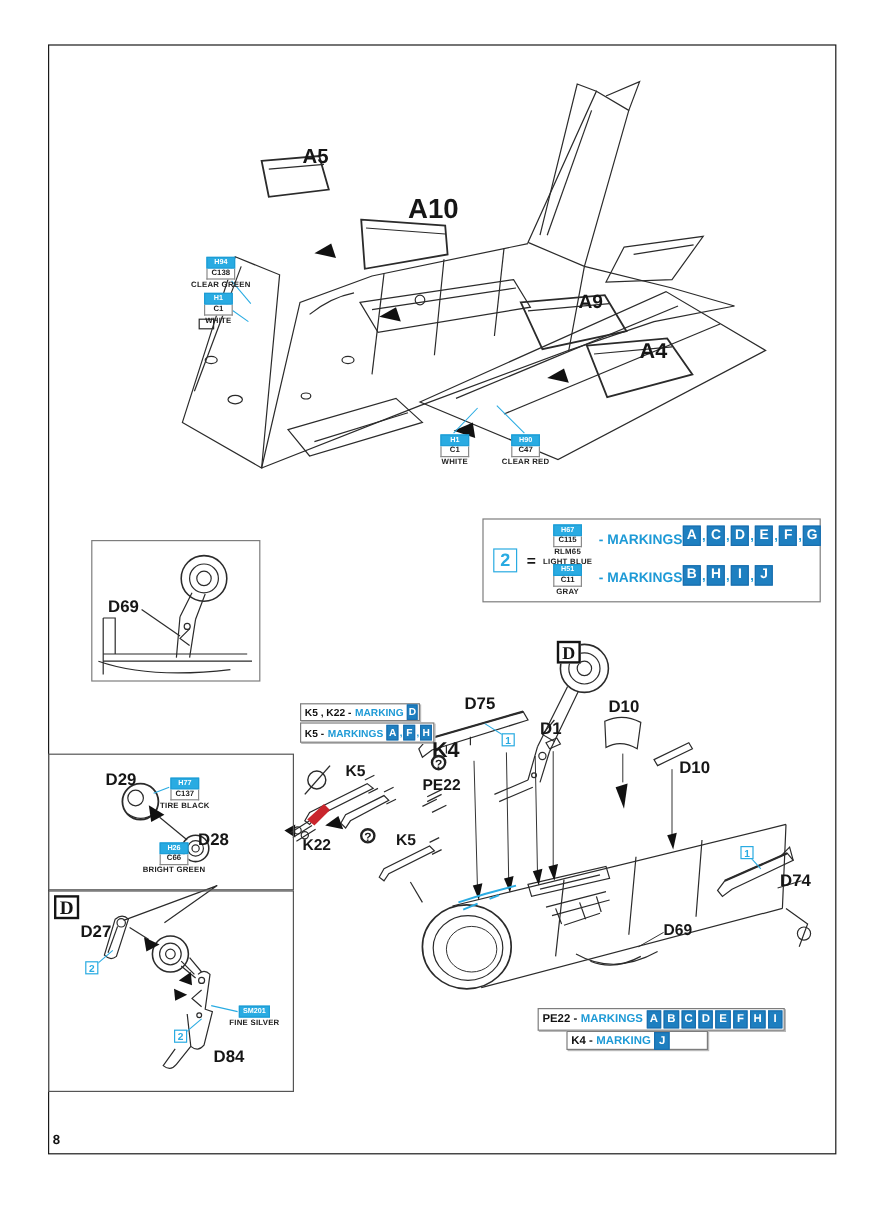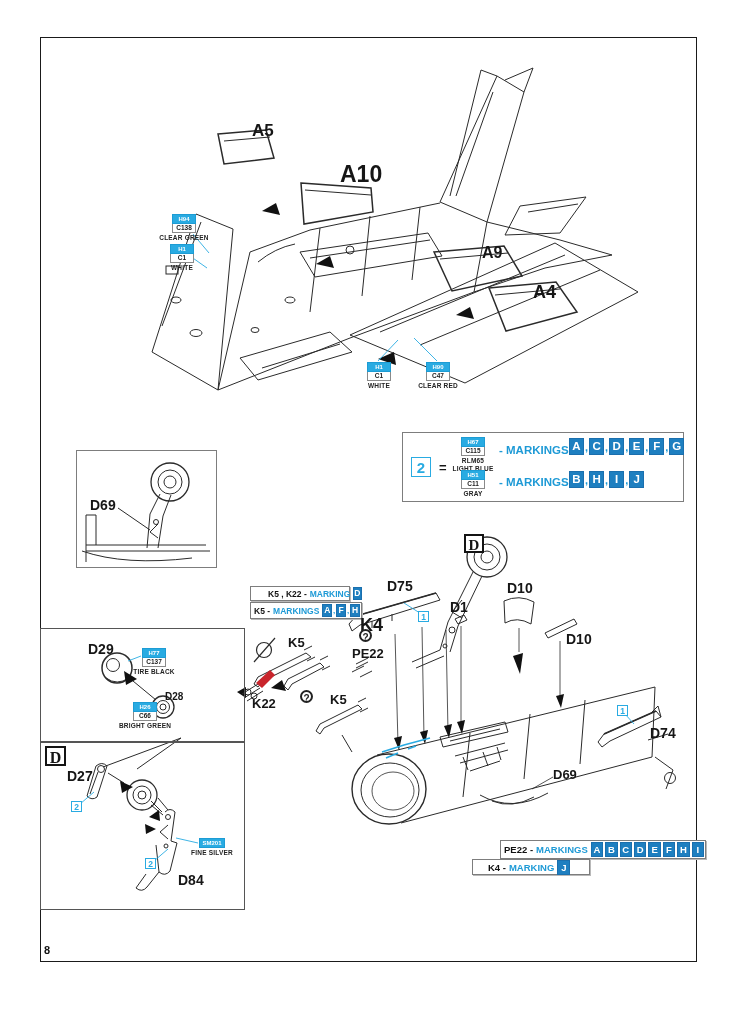--- a/index.html
+++ b/index.html
@@ -296,29 +296,29 @@
 
   <div class="frame mini-box row-flex" style="left:250px;top:602px;width:112px;height:17px;padding-left:3px">
     <span class="pref" style="font-size:8.5px">K5 -</span>
     <span class="word" style="font-size:8.5px;margin-left:3px">MARKINGS</span>
     <span class="lb sm" style="margin-left:3px">A</span>
       <span class="cm" style="font-size:8px">,</span>
     <span class="lb sm">F</span>
       <span class="cm" style="font-size:8px">,</span>
     <span class="lb sm">H</span>
   </div>
-  <div class="frame mini-box row-flex" style="left:250px;top:586px;width:100px;height:15px;padding-left:17px">
+  <div class="frame mini-box row-flex" style="left:250px;top:586px;width:100px;height:15px;padding-left:3px">
     <span class="pref" style="font-size:8.5px">K5 , K22 -</span>
     <span class="word" style="font-size:8.5px;margin-left:3px">MARKING</span>
     <span class="lb sm" style="margin-left:3px">D</span>
   </div>
 
   <div class="frame inset" style="left:40px;top:628px;width:205px;height:114px;border-color:#555"></div>
   <div class="plabel" style="left:88px;top:642px;font-size:14px">D29</div>
-  <div class="plabel" style="left:165px;top:692px;font-size:10px">D28</div>
+  <div class="plabel" style="left:165px;top:692px;font-size:14px">D28</div>
   <div class="callout" style="left:134px;top:648px;width:40px">
     <div class="chip h">H77</div>
     <div class="chip c">C137</div>
     <div class="cl-name">TIRE BLACK</div>
   </div>
   <div class="callout" style="left:122px;top:702px;width:46px">
     <div class="chip h">H26</div>
     <div class="chip c">C66</div>
     <div class="cl-name">BRIGHT GREEN</div>
   </div>
@@ -344,32 +344,32 @@
   <div class="badge" style="left:617px;top:705px;width:11px;height:11px;font-size:8.5px;line-height:10px">1</div>
   <div class="plabel" style="left:553px;top:768px;font-size:13px">D69</div>
   <div class="plabel" style="left:360px;top:616px;font-size:18px">K4</div>
   <div class="qm" style="left:359px;top:629px;width:13px;height:13px;font-size:10px;line-height:13px">?</div>
   <div class="plabel" style="left:352px;top:647px;font-size:13px">PE22</div>
   <div class="plabel" style="left:288px;top:636px;font-size:13px">K5</div>
   <div class="plabel" style="left:330px;top:693px;font-size:13px">K5</div>
   <div class="qm" style="left:300px;top:690px;width:13px;height:13px;font-size:10px;line-height:13px">?</div>
   <div class="plabel" style="left:252px;top:697px;font-size:13px">K22</div>
 
-  <div class="frame mini-box row-flex" style="left:500px;top:840px;width:206px;height:19px;padding-left:3px">
+  <div class="frame mini-box row-flex" style="left:448px;top:840px;width:206px;height:19px;padding-left:3px">
     <span class="pref" style="font-size:9.5px">PE22 -</span>
     <span class="word" style="font-size:9.5px;margin-left:3px">MARKINGS</span>
     <span class="lb md" style="margin-left:3px">A</span>
     <span class="lb md">B</span>
     <span class="lb md">C</span>
     <span class="lb md">D</span>
     <span class="lb md">E</span>
     <span class="lb md">F</span>
     <span class="lb md">H</span>
     <span class="lb md">I</span>
   </div>
-  <div class="frame mini-box row-flex" style="left:472px;top:859px;width:118px;height:16px;padding-left:15px">
+  <div class="frame mini-box row-flex" style="left:472px;top:859px;width:118px;height:16px;padding-left:3px">
     <span class="pref" style="font-size:9.5px">K4 -</span>
     <span class="word" style="font-size:9.5px;margin-left:3px">MARKING</span>
     <span class="lb md" style="margin-left:3px">J</span>
   </div>
 
   <div class="pnum">8</div>
 </div>
 
 </body></html>

